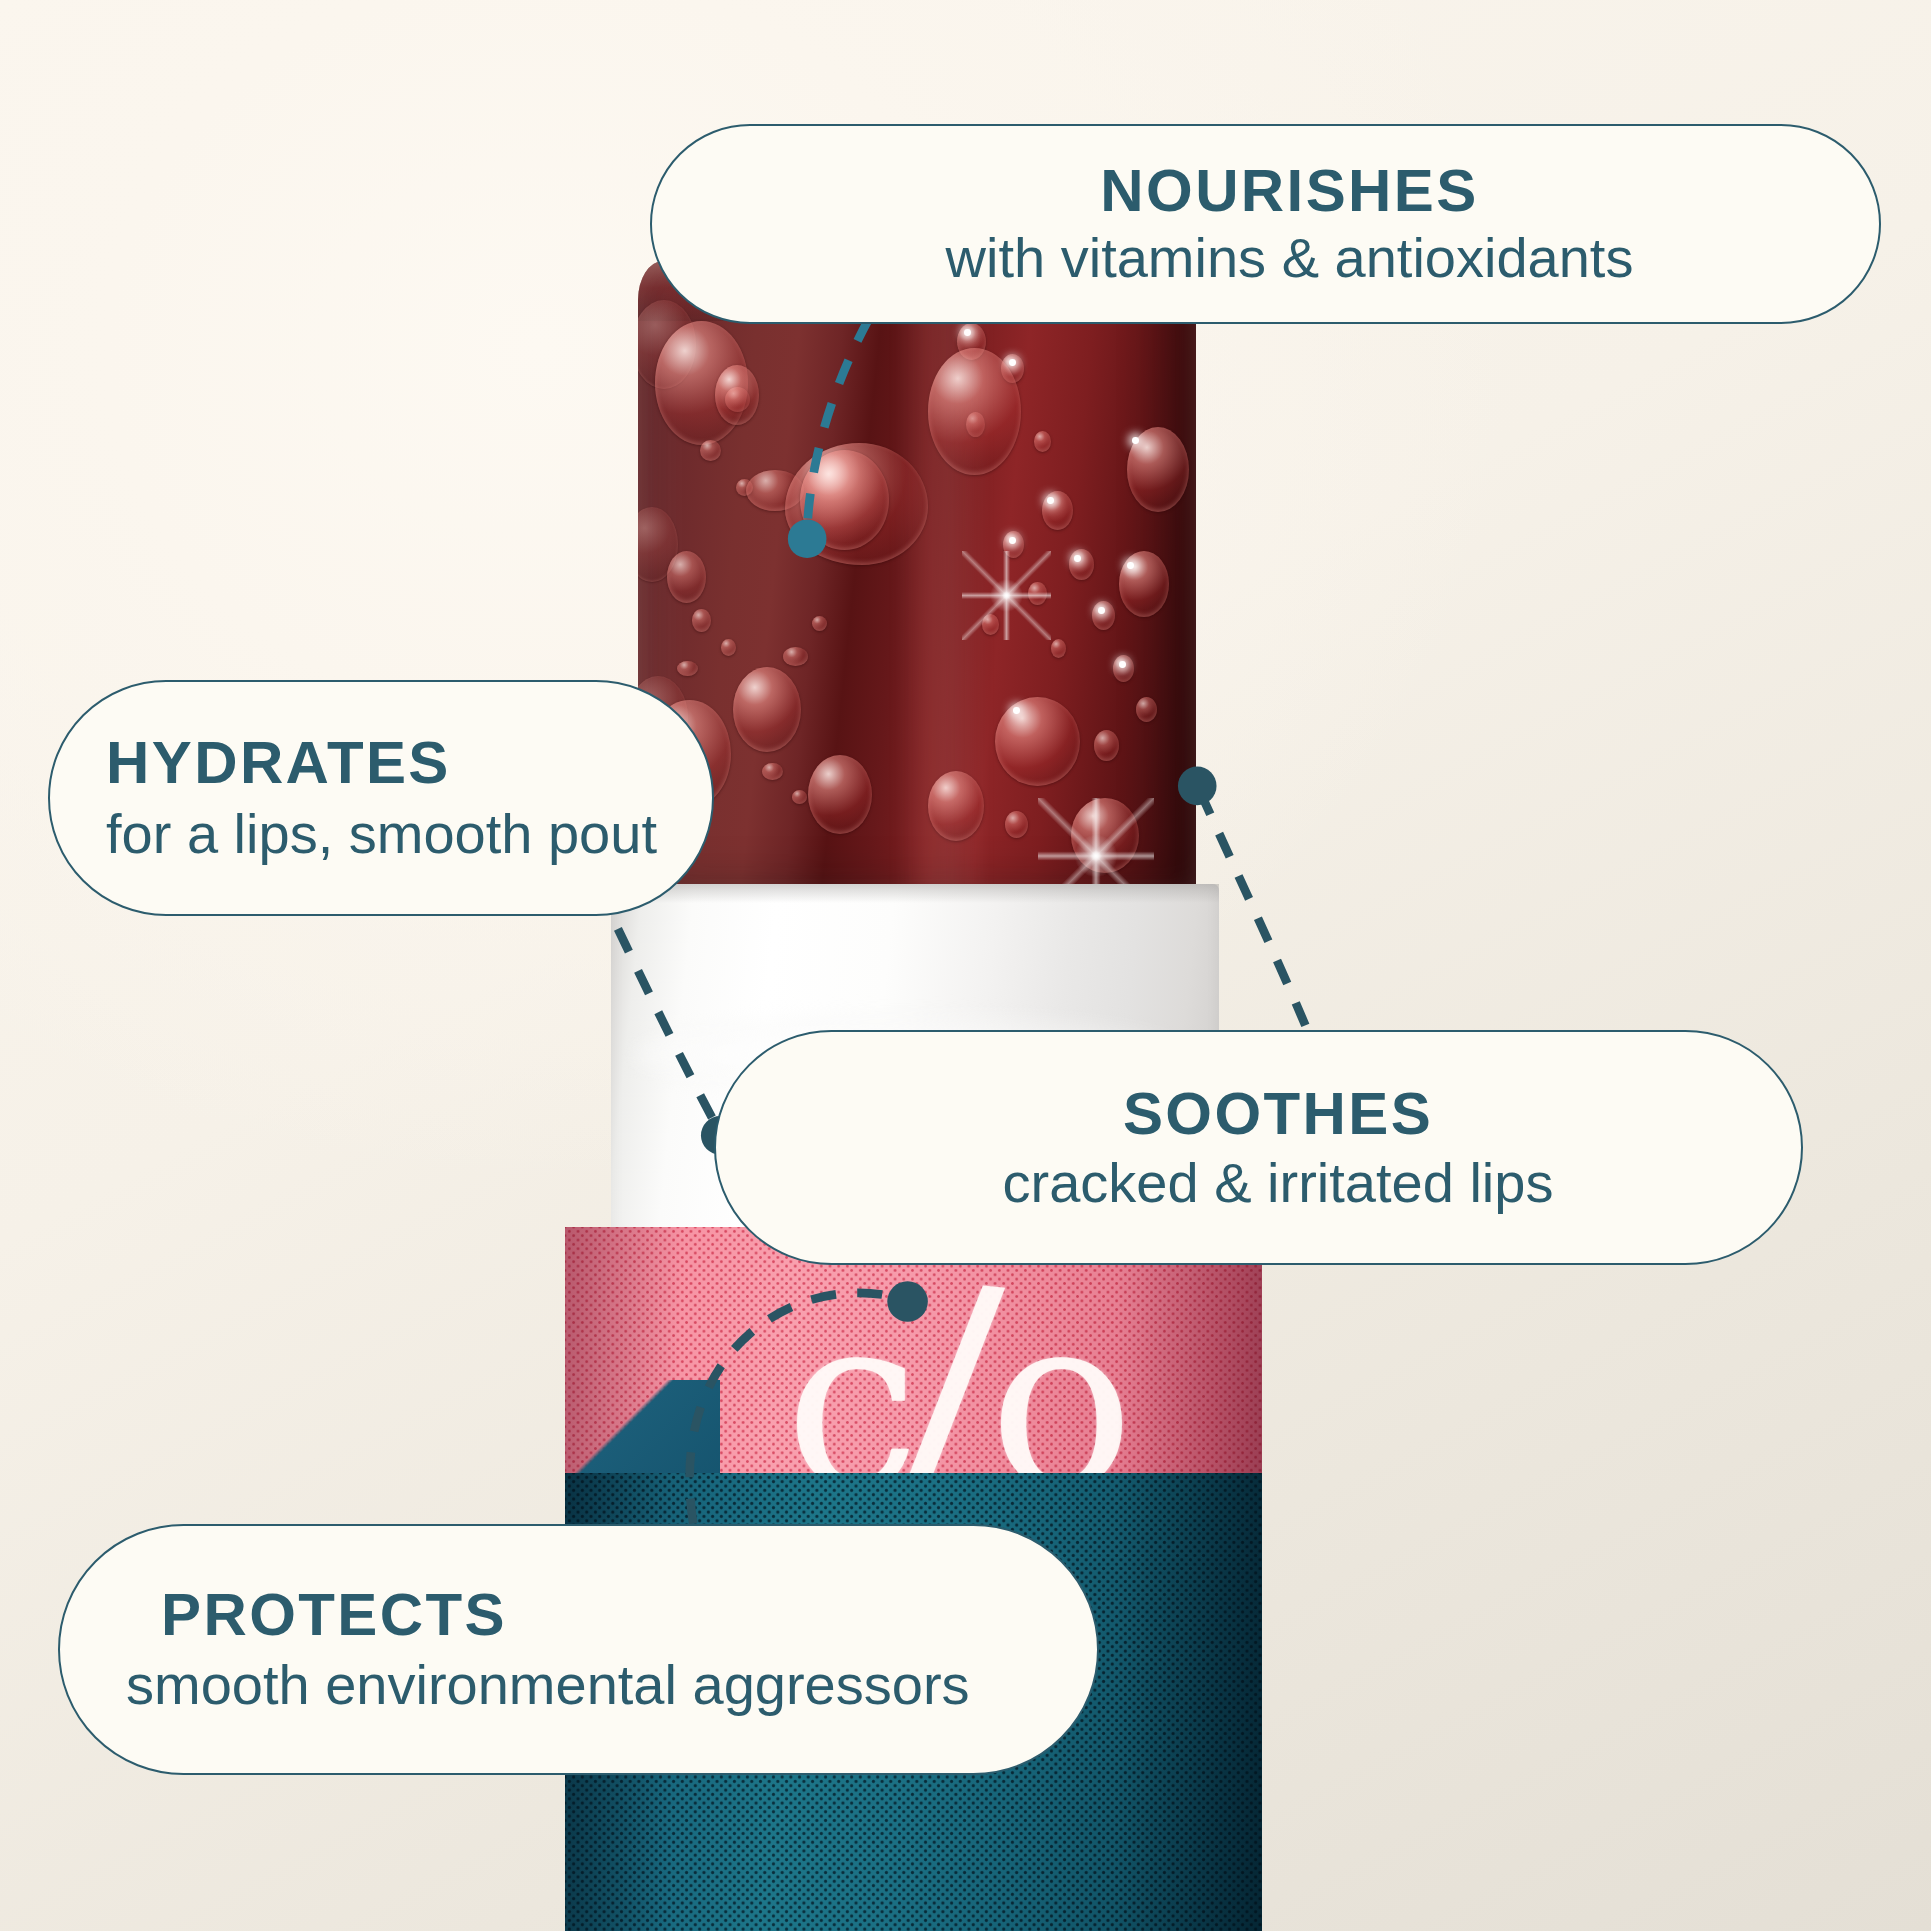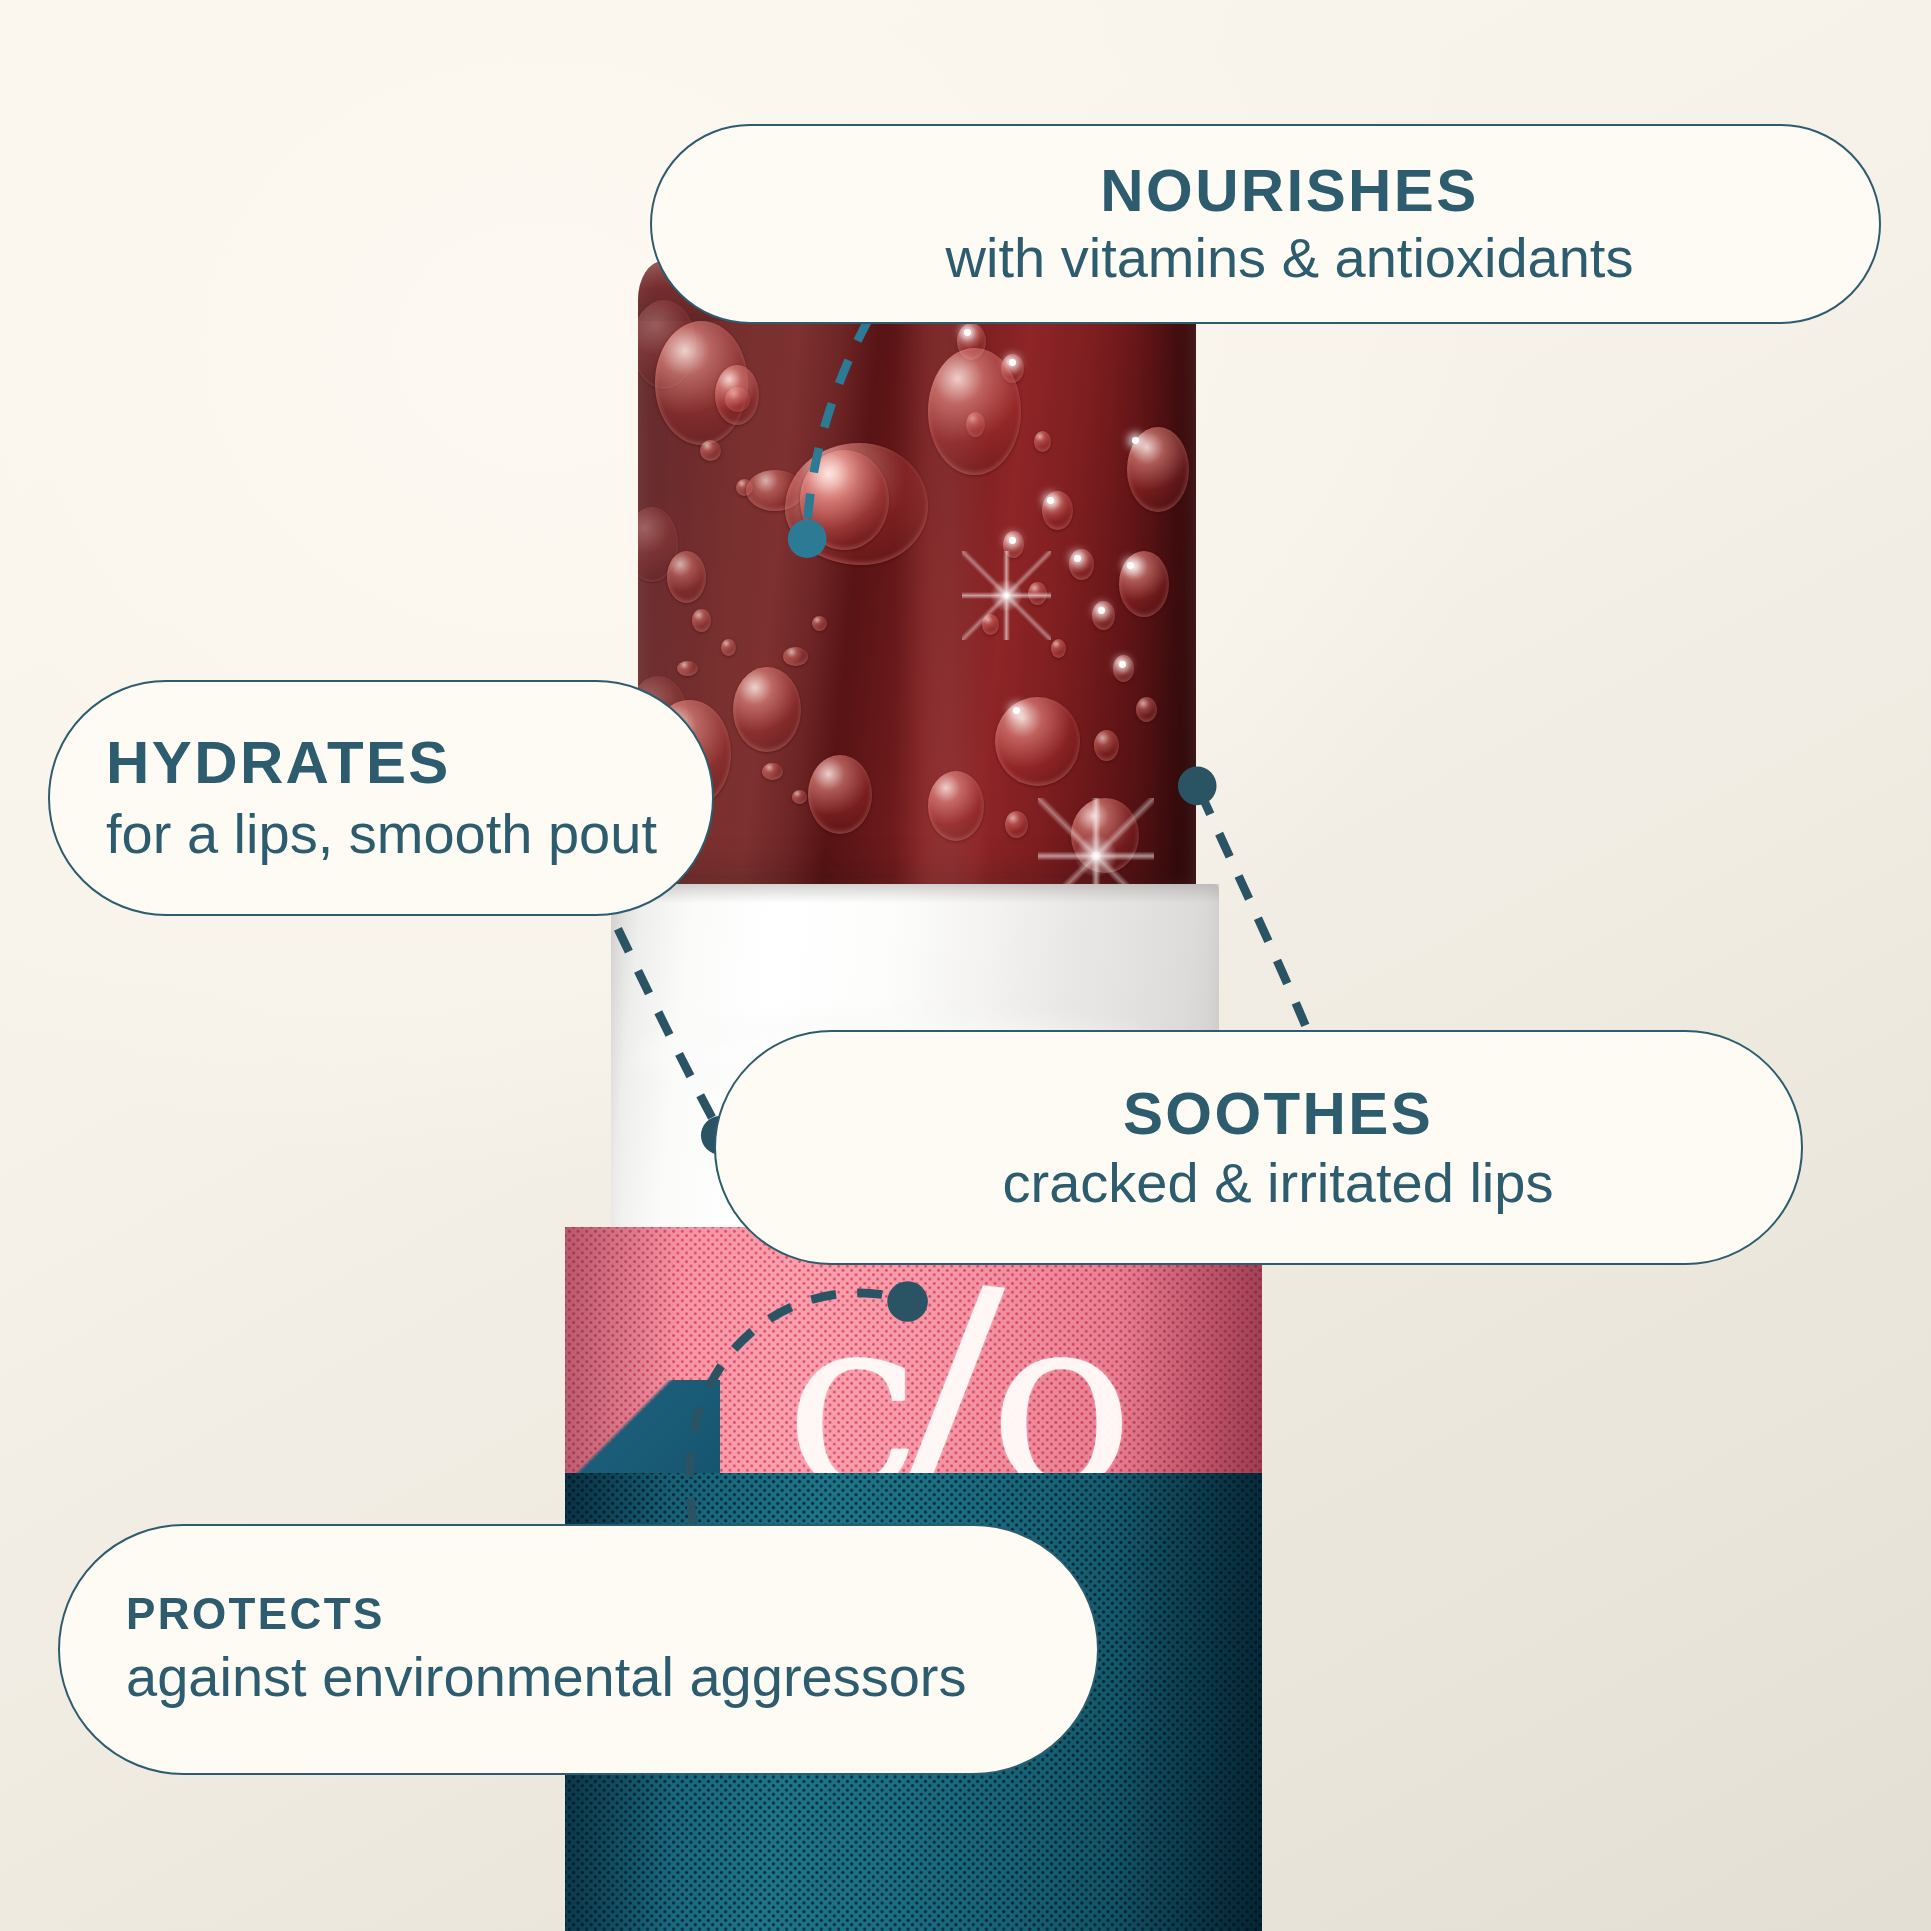--- a/index.html
+++ b/index.html
@@ -311,21 +311,21 @@
     padding-left: 39px;
   }
   #callout-soothes .title { font-size: 60px; margin-bottom: 9.7px; }
   #callout-soothes .sub   { font-size: 56px; }
 
   #callout-protects {
     left: 58px; top: 1524px; width: 1041px; height: 251px;
     padding-left: 66px;
     align-items: flex-start;
   }
-  #callout-protects .title { font-size: 44px; margin-bottom: 11.6px; }
+  #callout-protects .title { font-size: 60px; margin-bottom: 11.6px; margin-left: 35px; }
   #callout-protects .sub   { font-size: 56px; }
 </style>
 </head>
 <body>
 
 <div id="stage">
 
   <div id="product">
 
     <div class="cap">
@@ -432,17 +432,17 @@
     <div class="sub">for a lips, smooth pout</div>
   </div>
 
   <div class="callout" id="callout-soothes">
     <div class="title">SOOTHES</div>
     <div class="sub">cracked &amp; irritated lips</div>
   </div>
 
   <div class="callout" id="callout-protects">
     <div class="title">PROTECTS</div>
-    <div class="sub">against environmental aggressors</div>
+    <div class="sub">smooth environmental aggressors</div>
   </div>
 
 </div>
 
 
 </body></html>

